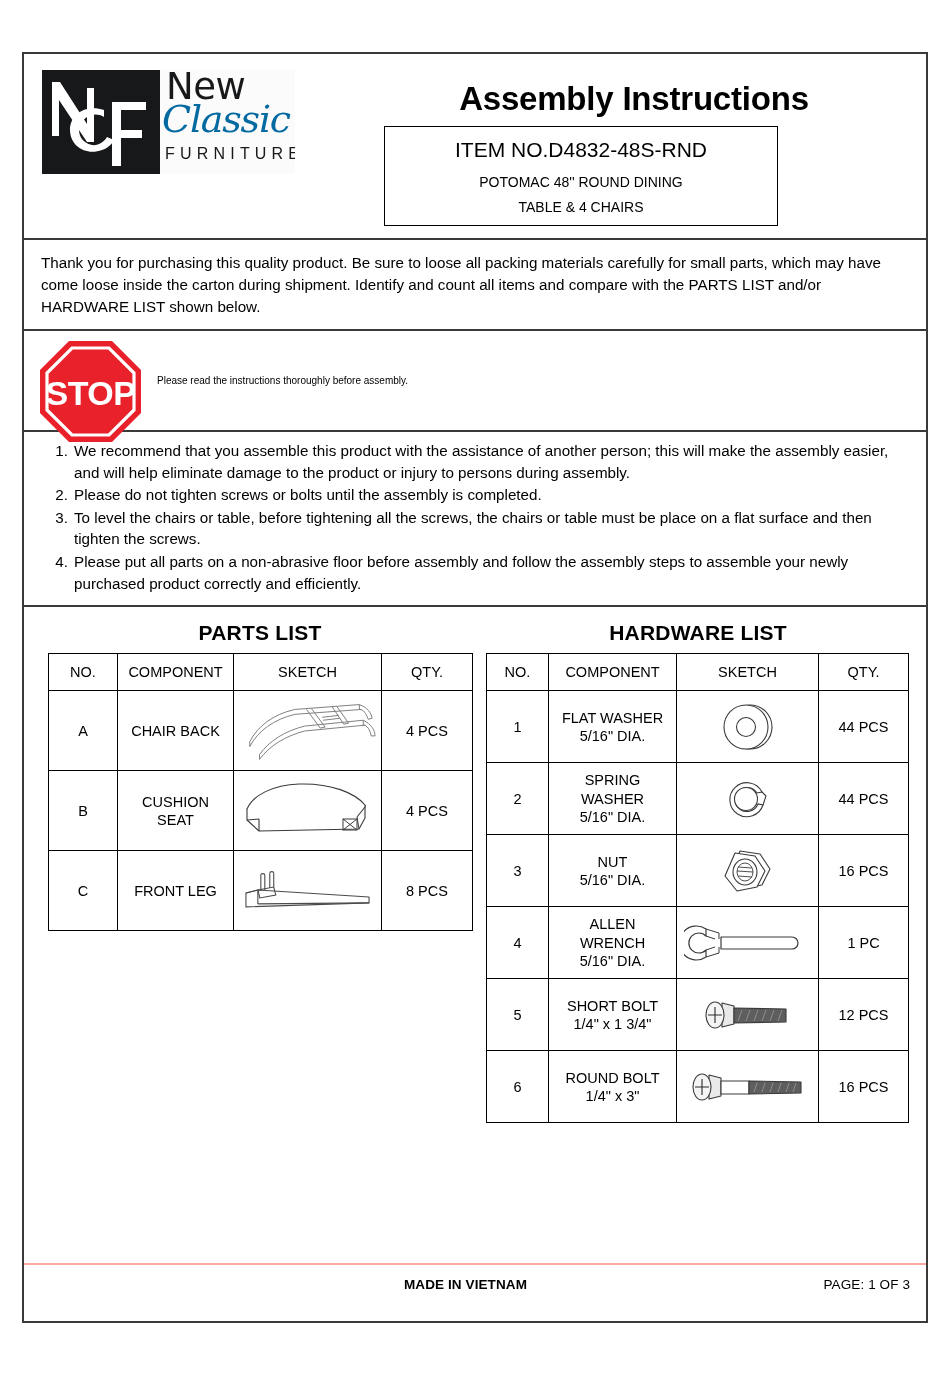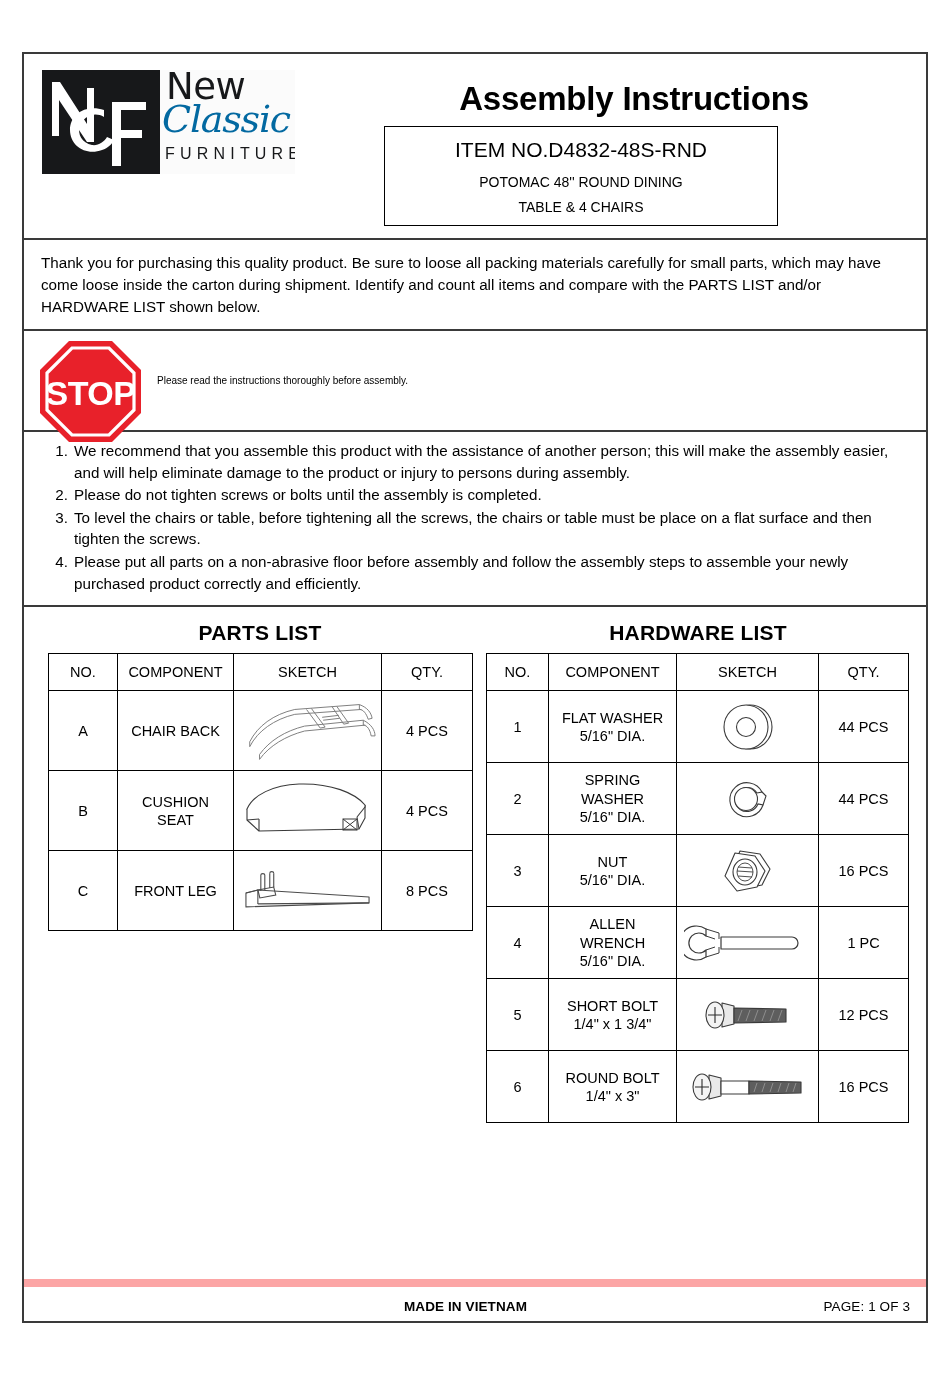--- a/index.html
+++ b/index.html
@@ -237,22 +237,22 @@
     width: 100%;
   }
   .sk-holder svg { display: block; }
 
   
   .footer {
     position: absolute;
     left: 0;
     bottom: 0;
     width: 100%;
-    height: 42px;
-    border-top: 8px solid #fca5a5;
+    height: 58px;
+    border-top: 2px solid #fca5a5;
     box-sizing: border-box;
   }
   .footer-made {
     position: absolute;
     left: 380px;
     top: 12px;
     font-size: 13.5px;
     font-weight: bold;
     letter-spacing: 0.1px;
   }

